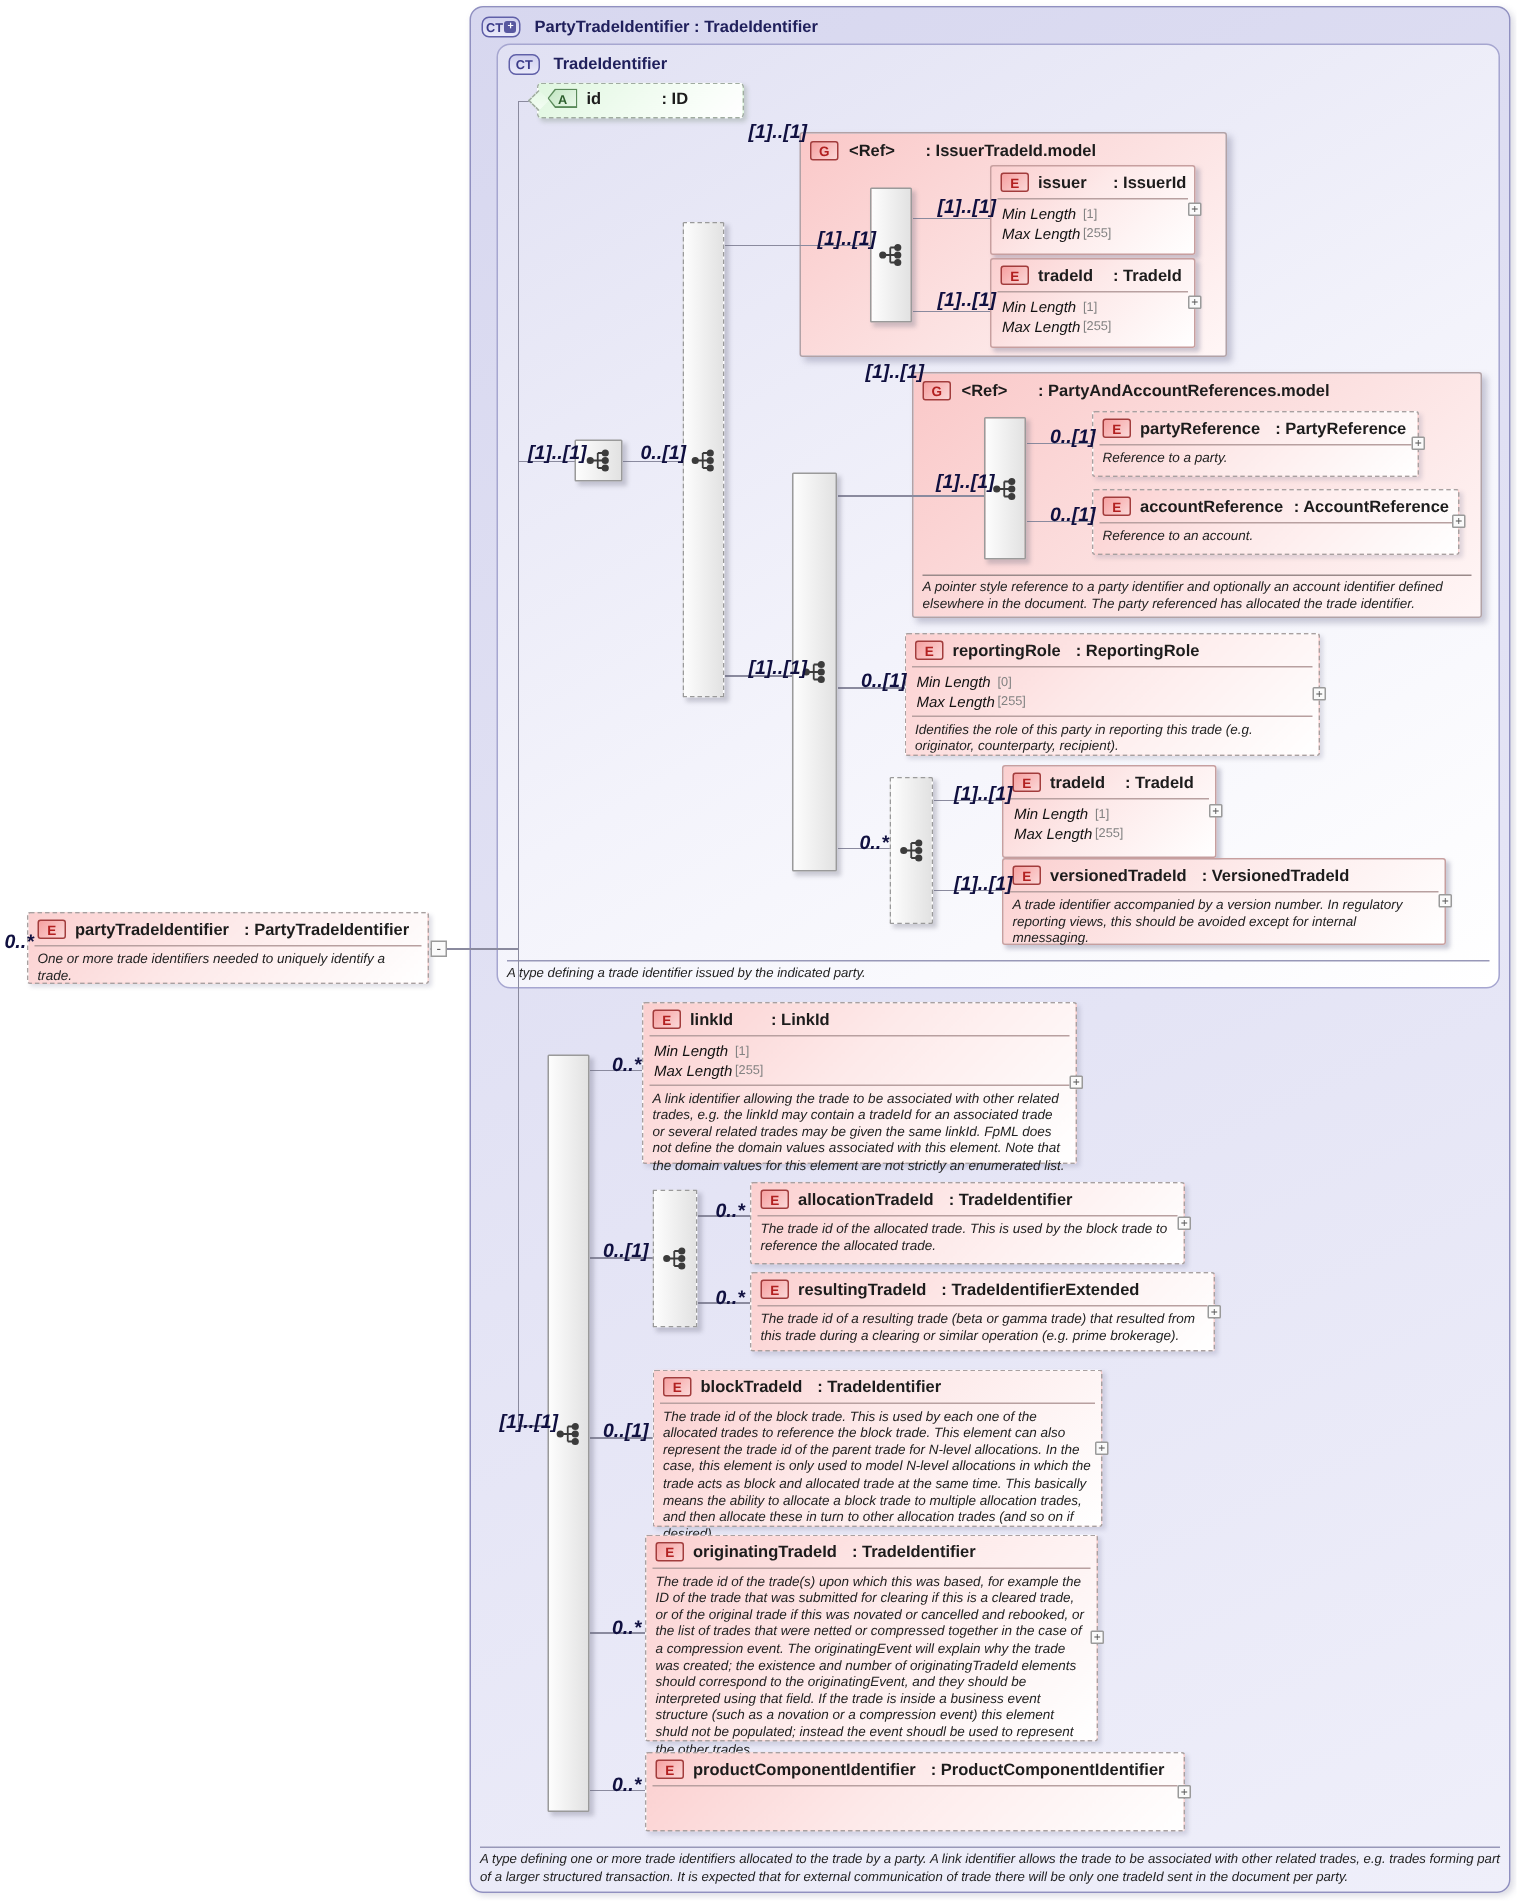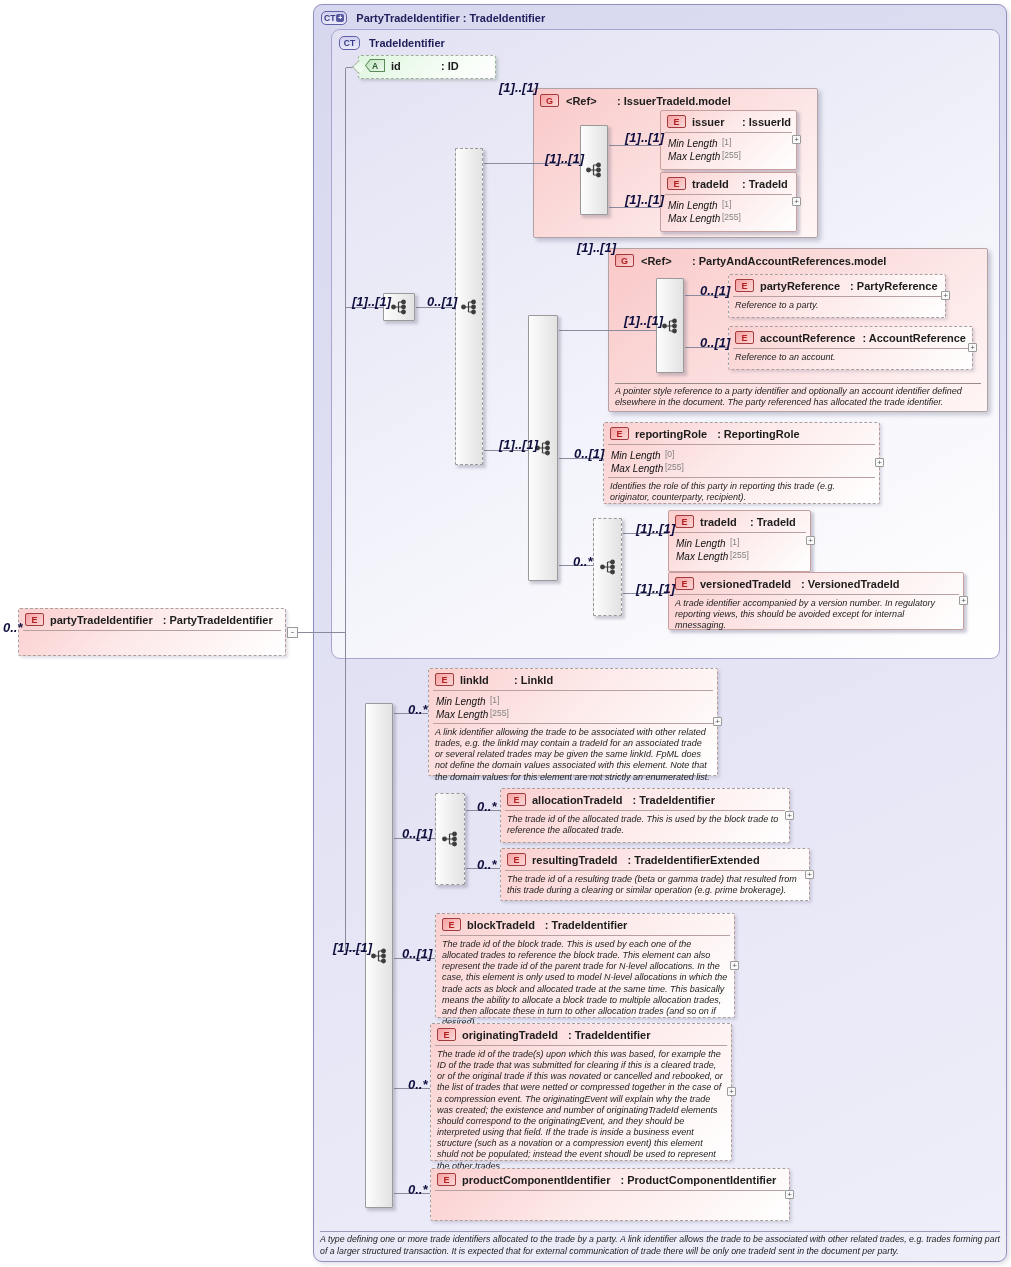--- a/index.html
+++ b/index.html
@@ -102,20 +102,21 @@
     <div class="ct-footer">A type defining one or more trade identifiers allocated to the trade by a party. A link identifier allows the trade to be associated with other related trades, e.g. trades forming part of a larger structured transaction. It is expected that for external communication of trade there will be only one tradeId sent in the document per party.</div>
   </div>
 
   <div class="node ct-inner" style="left:331px;top:29px;width:669px;height:630px;">
     <div class="ct-head">
       <span class="ic ic-ct">
           <span>CT</span>
         </span>
       <span>TradeIdentifier</span>
     </div>
+    <div class="ct-footer">A type defining a trade identifier issued by the indicated party.</div>
   </div>
 
   <div class="node group" style="left:533px;top:88px;width:285px;height:150px;">
     <div class="group-head">
       <span class="ic ic-g">G</span>
       <span class="group-name">&lt;Ref&gt;</span>
       <span class="group-type">: IssuerTradeId.model</span>
     </div>
   </div>
 
@@ -143,20 +144,21 @@
                M393 958 H435 M393 1088 H430 M393 1193 H430"></path>
     </g>
   </svg>
 
   <div class="node elem dashed" style="left:18px;top:608px;width:268px;height:48px;">
     <div class="el-head sep">
       <span class="ic ic-e">E</span>
       <span class="el-name wide" style="min-width:0;">partyTradeIdentifier</span>
       <span class="el-type">: PartyTradeIdentifier</span>
     </div>
+    <div class="el-doc">One or more trade identifiers needed to uniquely identify a trade.</div>
   </div>
   <div class="minus" style="left:287px;top:627px;">-</div>
 
   <div class="node attr" style="left:358px;top:55px;width:138px;height:24px;">
     <span class="attr-point"></span>
     <div class="el-head" style="padding-top:3px;">
       <span class="ic ic-a">
           <span>A</span>
         </span>
       <span class="el-name" style="min-width:40px;">id</span>

